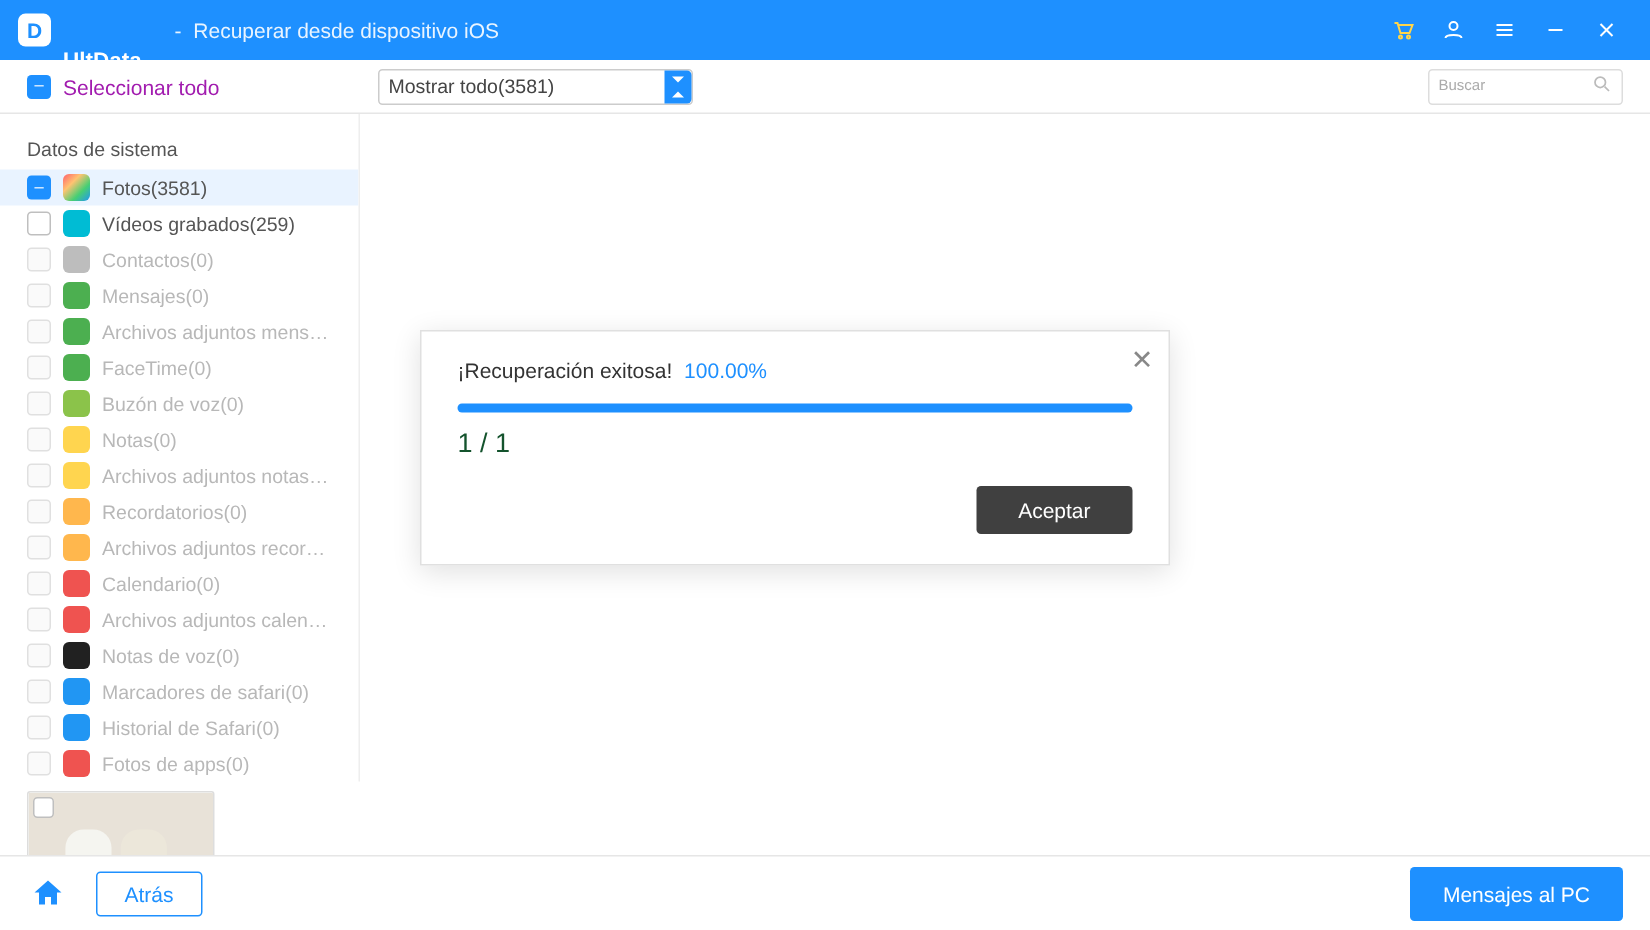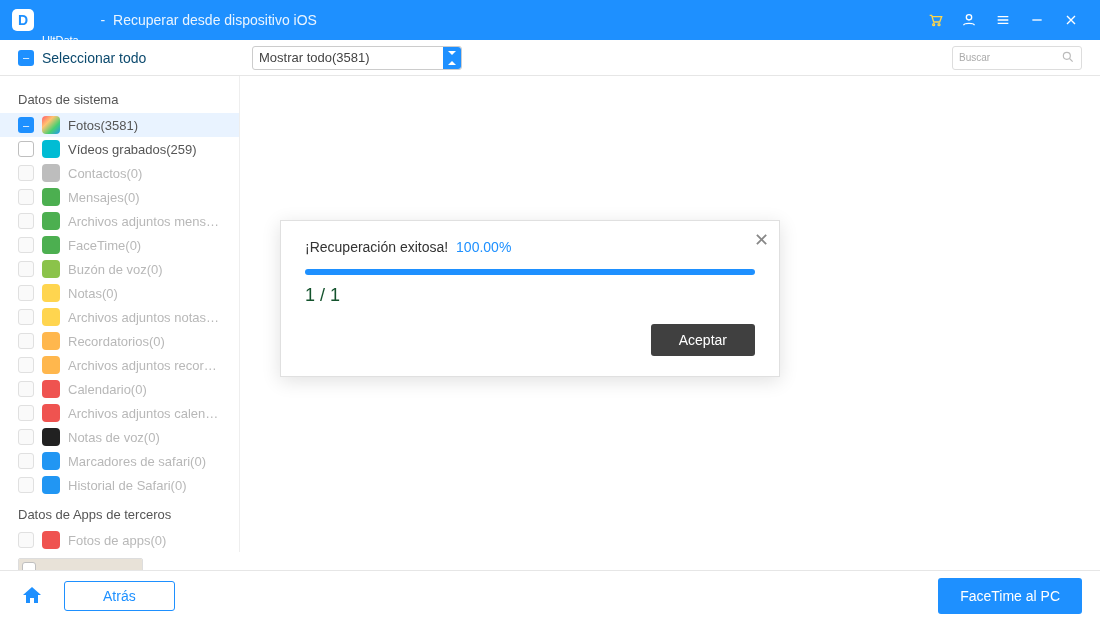--- a/index.html
+++ b/index.html
@@ -1,35 +1,35 @@
 <!DOCTYPE html>
 <html><head>
 <meta charset="utf-8">
 <style>
 * { box-sizing: border-box; margin: 0; padding: 0; font-family: "Segoe UI", Arial, sans-serif; }
 body { width: 1100px; height: 620px; overflow: hidden; background: #fff; position: relative; }
 
 
 .titlebar { height: 40px; background: #1e90ff; display: flex; align-items: center; padding: 0 12px; color: #fff; }
 .app-logo { width: 22px; height: 22px; background: #fff; border-radius: 5px; display: flex; align-items: center; justify-content: center; color: #1e90ff; font-weight: bold; font-size: 14px; margin-right: 8px; }
-.app-name { font-weight: 400; font-size: 11px; margin-top: 40px; }
+.app-name { font-weight: 700; font-size: 15px; margin-top: 40px; }
 .app-sub { font-size: 14px; opacity: .9; margin-left: 18px; }
 .titlebar-spacer { flex: 1; }
 .titlebar-icon { width: 34px; height: 34px; display: flex; align-items: center; justify-content: center; cursor: pointer; }
 .titlebar-icon svg { width: 16px; height: 16px; stroke: #fff; fill: none; stroke-width: 2; }
 .titlebar-icon.cart svg { stroke: #ffd54a; }
 
 
 .toolbar { height: 36px; border-bottom: 1px solid #e6e6e6; display: flex; align-items: center; }
 .toolbar .left { width: 240px; padding-left: 18px; display: flex; align-items: center; gap: 8px; }
 .check-square { width: 16px; height: 16px; border-radius: 3px; display: inline-flex; align-items: center; justify-content: center; font-size: 11px; line-height: 1; }
 .check-square.minus { background: #1e90ff; color: #fff; }
 .check-square.empty { border: 1.5px solid #bfbfbf; background: #fff; }
 .check-square.disabled { border: 1.5px solid #e0e0e0; background: #fafafa; }
-.toolbar .left-label { font-size: 14px; color: #0c4a6e; }
+.toolbar .left-label { font-size: 14px; color: #a21caf; }
 .toolbar .mid { flex: 0 0 220px; margin-left: 12px; }
 .select-box { height: 24px; width: 210px; border: 1px solid #ccc; border-radius: 3px; display: flex; align-items: center; padding: 0 6px; font-size: 13px; color: #444; position: relative; }
 .select-arrow { position: absolute; right: 0; top: 0; bottom: 0; width: 18px; background: #1e90ff; border-radius: 0 3px 3px 0; display: flex; align-items: center; justify-content: center; }
 .select-arrow::after { content: ""; width: 0; height: 0; border-left: 4px solid transparent; border-right: 4px solid transparent; border-top: 4px solid #fff; position: absolute; top: 4px; }
 .select-arrow::before { content: ""; width: 0; height: 0; border-left: 4px solid transparent; border-right: 4px solid transparent; border-bottom: 4px solid #fff; position: absolute; bottom: 4px; }
 .toolbar .spacer { flex: 1; }
 .search-box { width: 130px; height: 24px; border: 1px solid #ddd; border-radius: 3px; margin-right: 18px; display: flex; align-items: center; padding: 0 6px; color: #aaa; font-size: 10px; }
 .search-box .mag { margin-left: auto; }
 
 
@@ -48,21 +48,21 @@
 .group-head { display: flex; align-items: center; gap: 8px; font-size: 13px; color: #444; margin: 8px 0 8px; }
 .group-head .chev { margin-left: auto; color: #999; }
 .thumbs { display: flex; flex-wrap: wrap; gap: 12px; }
 .thumb { width: 125px; height: 125px; border: 1px solid #ddd; border-radius: 2px; position: relative; overflow: hidden; }
 .thumb .cb { position: absolute; top: 3px; left: 3px; width: 14px; height: 14px; }
 .ph { width: 100%; height: 100%; display: block; }
 
 
 .bottombar { height: 50px; border-top: 1px solid #e6e6e6; display: flex; align-items: center; padding: 0 18px; gap: 18px; }
 .home-btn { width: 28px; height: 28px; color: #1e90ff; display: flex; align-items: center; justify-content: center; }
-.btn-outline { border: 1px solid #1e90ff; color: #1e90ff; background: #fff; padding: 6px 38px; border-radius: 3px; font-size: 14px; cursor: pointer; }
+.btn-outline { border: 1px solid #1e90ff; color: #1e90ff; background: #fff; padding: 6px 18px; border-radius: 3px; font-size: 14px; cursor: pointer; }
 .btn-primary { background: #1e90ff; color: #fff; border: none; padding: 10px 22px; border-radius: 3px; font-size: 14px; cursor: pointer; }
 
 
 .modal { position: absolute; left: 280px; top: 220px; width: 500px; background: #fff; border: 1px solid #e0e0e0; box-shadow: 0 4px 18px rgba(0,0,0,.12); padding: 18px 24px 20px; }
 .modal-close { position: absolute; top: 8px; right: 10px; font-size: 18px; color: #888; cursor: pointer; }
 .modal-msg { font-size: 14px; color: #333; }
 .modal-pct { color: #1e90ff; margin-left: 4px; }
 .progress { height: 6px; background: #1e90ff; border-radius: 3px; margin: 14px 0 10px; width: 100%; }
 .modal-count { font-size: 18px; color: #14532d; }
 .modal-actions { text-align: right; margin-top: 18px; }
@@ -213,21 +213,20 @@
           <span class="check-square disabled"></span>
           <span class="app-ico" style="background: rgb(33, 150, 243);"></span>
           <span class="label">Marcadores de safari(0)</span>
         </div>
         <div class="side-item dim">
           <span class="check-square disabled"></span>
           <span class="app-ico" style="background: rgb(33, 150, 243);"></span>
           <span class="label">Historial de Safari(0)</span>
         </div>
       </div>
-    <div class="section-title">Datos de Apps de terceros</div>
     <div id="side-list-2">
         <div class="side-item dim">
           <span class="check-square disabled"></span>
           <span class="app-ico" style="background: rgb(239, 83, 80);"></span>
           <span class="label">Fotos de apps(0)</span>
         </div>
       </div>
   </div>
 
   <div class="content">
@@ -323,21 +322,21 @@
 </div>
 
 <div class="bottombar">
   <div class="home-btn">
     <svg width="24" height="24" viewBox="0 0 24 24" fill="#1e90ff">
         <path d="M12 3l9 8h-3v8h-4v-5h-4v5H6v-8H3z"></path>
       </svg>
   </div>
   <button class="btn-outline">Atrás</button>
   <div style="flex:1"></div>
-  <button class="btn-primary">FaceTime al PC</button>
+  <button class="btn-primary">Mensajes al PC</button>
 </div>
 
 <div class="modal">
   <span class="modal-close">✕</span>
   <div class="modal-msg">
     <span>¡Recuperación exitosa!</span>
     <span class="modal-pct">100.00%</span>
   </div>
   <div class="progress"></div>
   <div class="modal-count">1 / 1</div>

